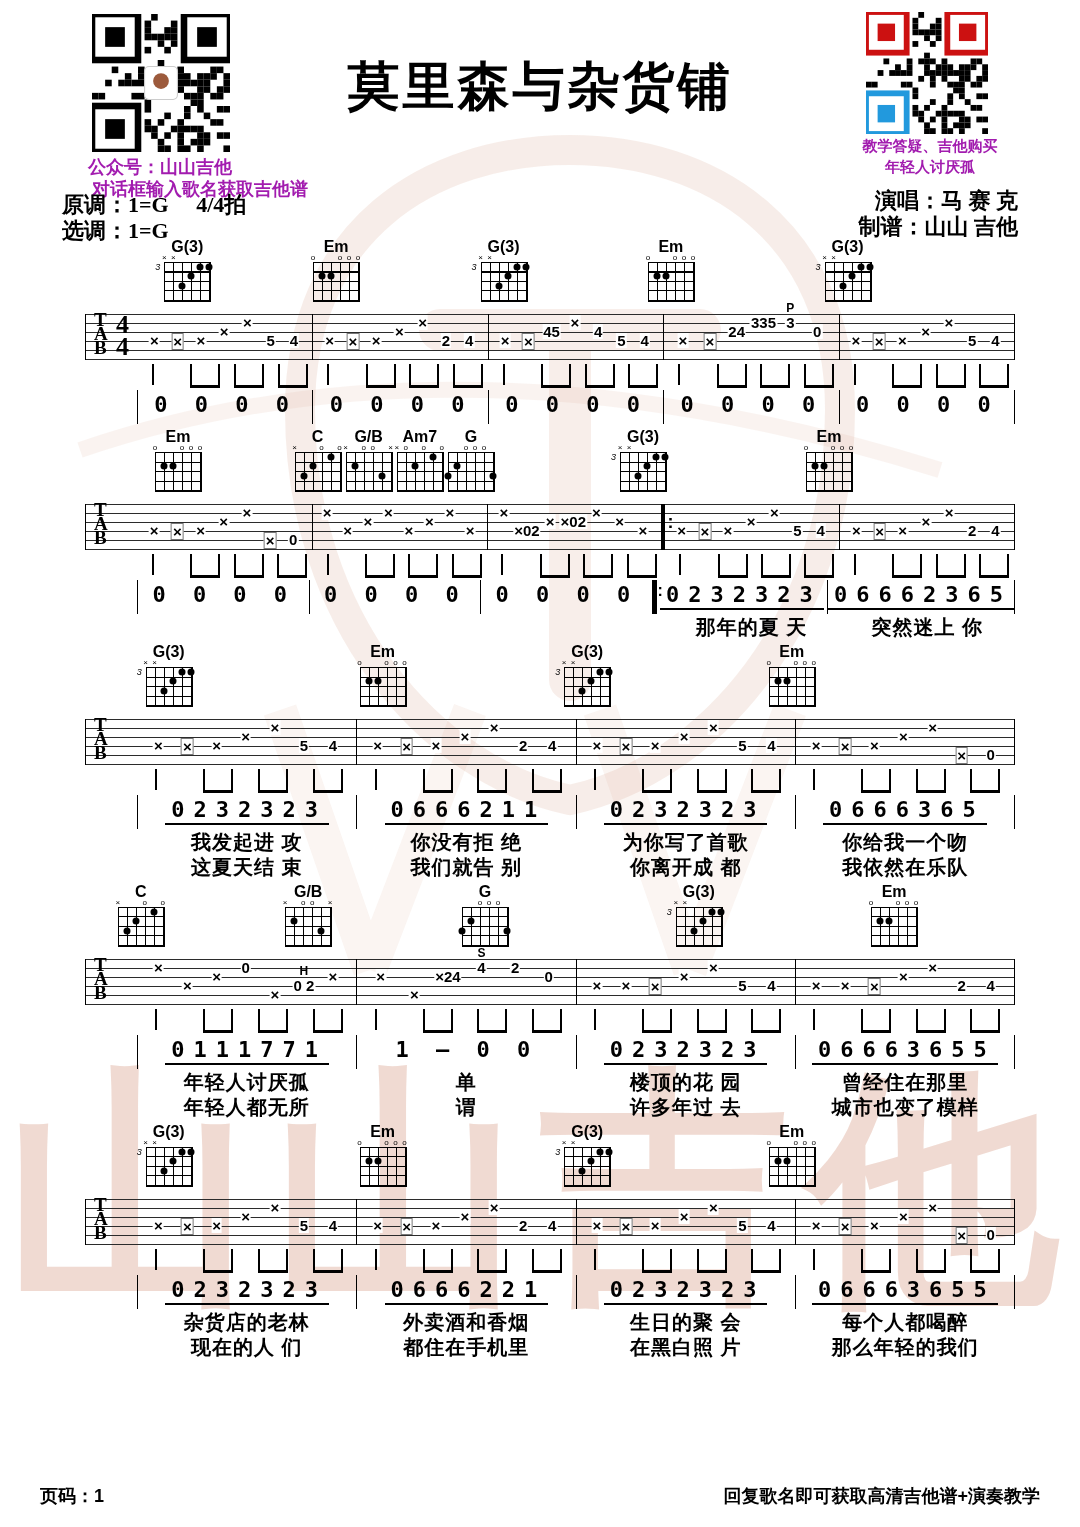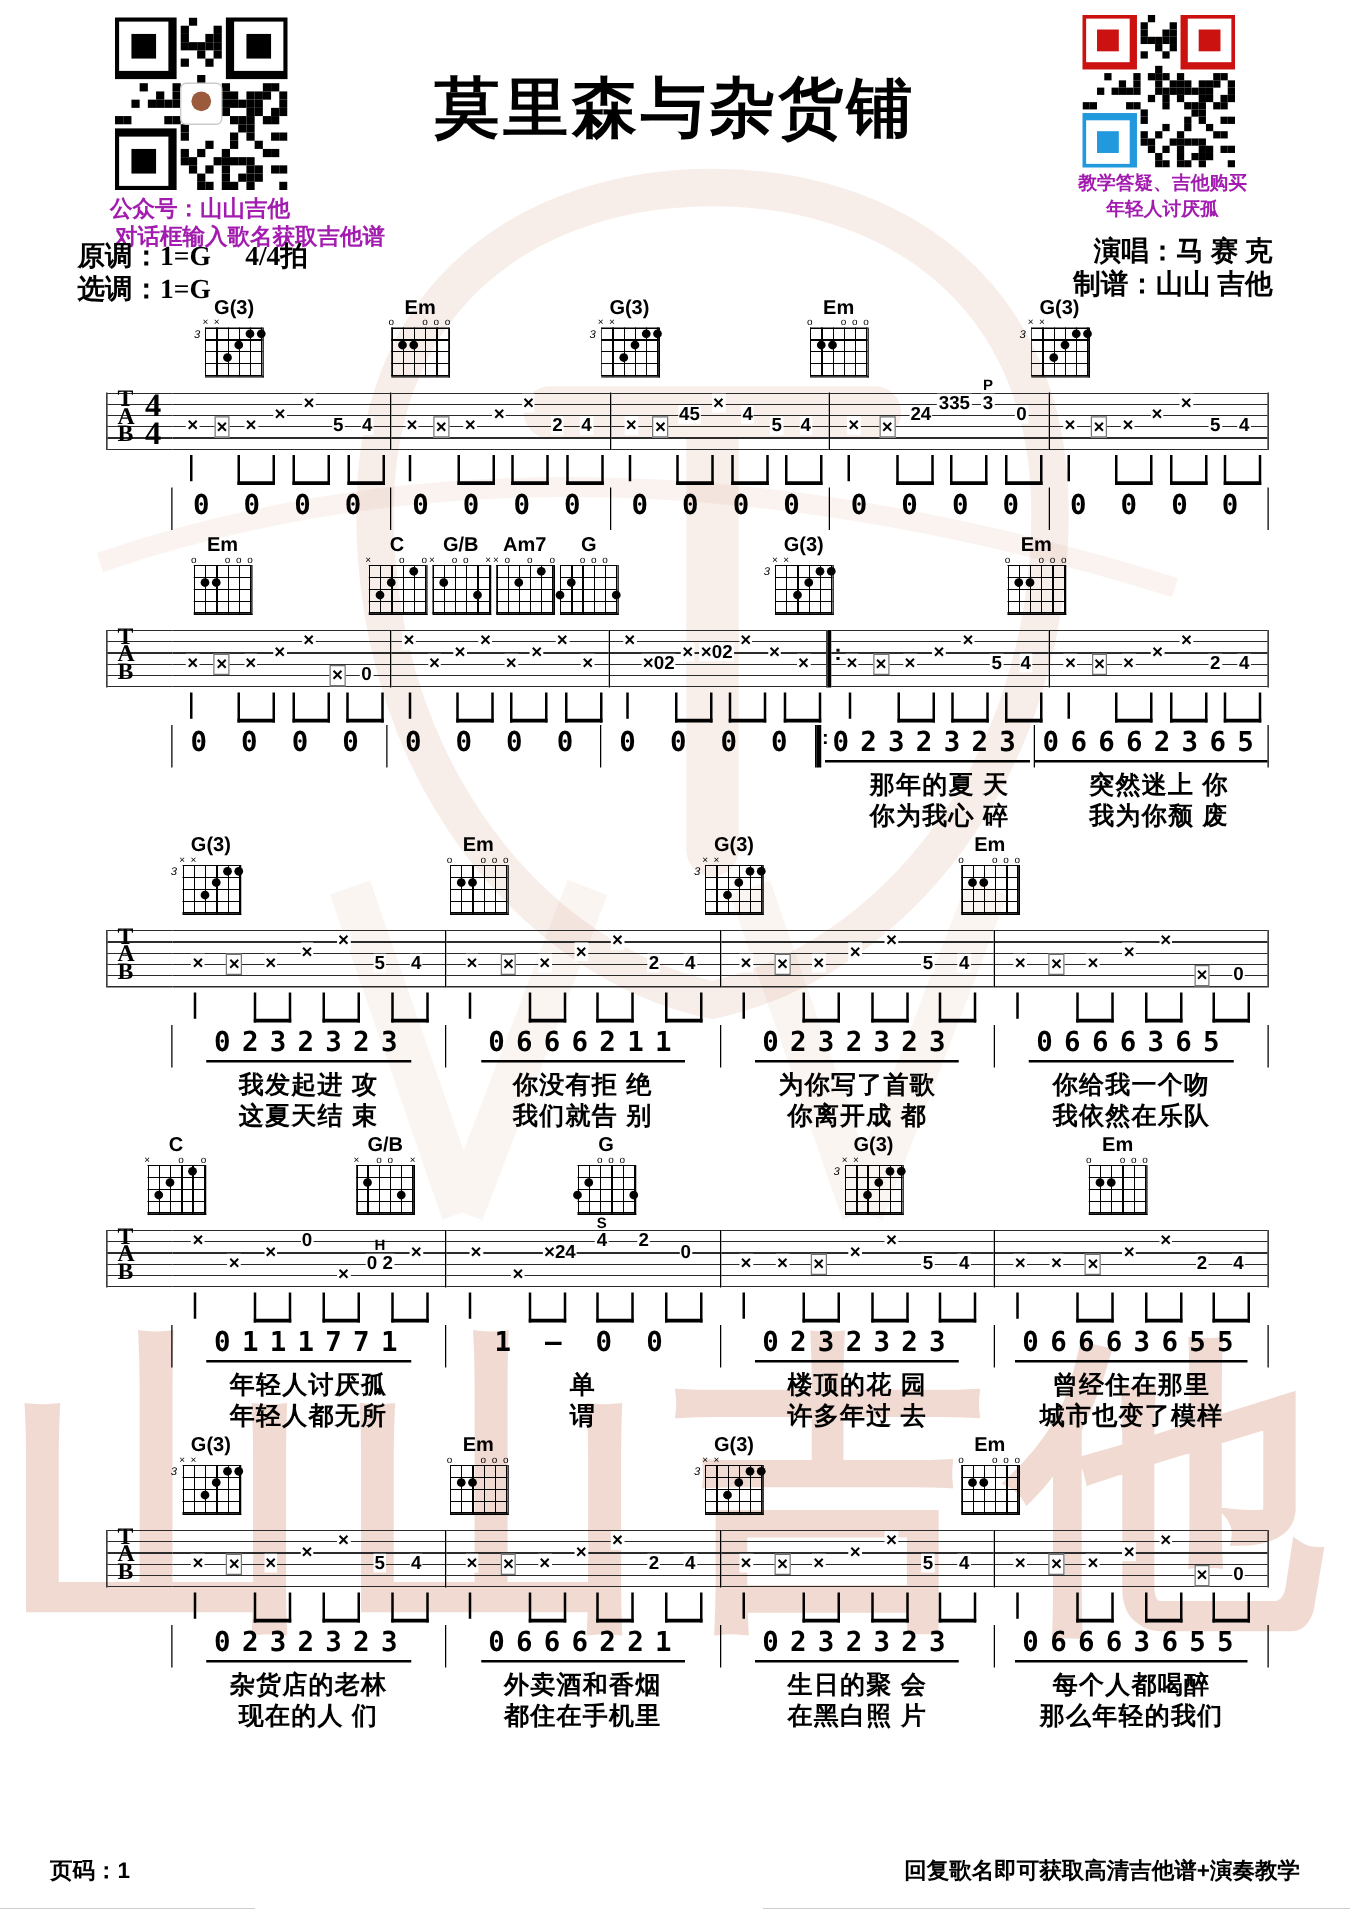--- a/index.html
+++ b/index.html
@@ -746,30 +746,20 @@
         <div class="lyricrow">
           <span class="spacer"></span>
           <div class="cmeasures">
             <div class="lcell"></div>
             <div class="lcell"></div>
             <div class="lcell"></div>
             <div class="lcell">那年的夏 天</div>
             <div class="lcell">突然迷上 你</div>
           </div>
         </div>
-        <div class="lyricrow">
-          <span class="spacer"></span>
-          <div class="cmeasures">
-            <div class="lcell"></div>
-            <div class="lcell"></div>
-            <div class="lcell"></div>
-            <div class="lcell">你为我心 碎</div>
-            <div class="lcell">我为你颓 废</div>
-          </div>
-        </div>
       </div>
       <div class="system">
         <div class="chordrow">
           <div class="chord" style="left: 9%;">
             <div class="cname">G(3)</div>
             <div class="cbody">
               <span class="cpos">3</span>
               <div class="cmarkers">
                 <span class="cm" style="left: 0px;">×</span>
                 <span class="cm" style="left: 9px;">×</span>

